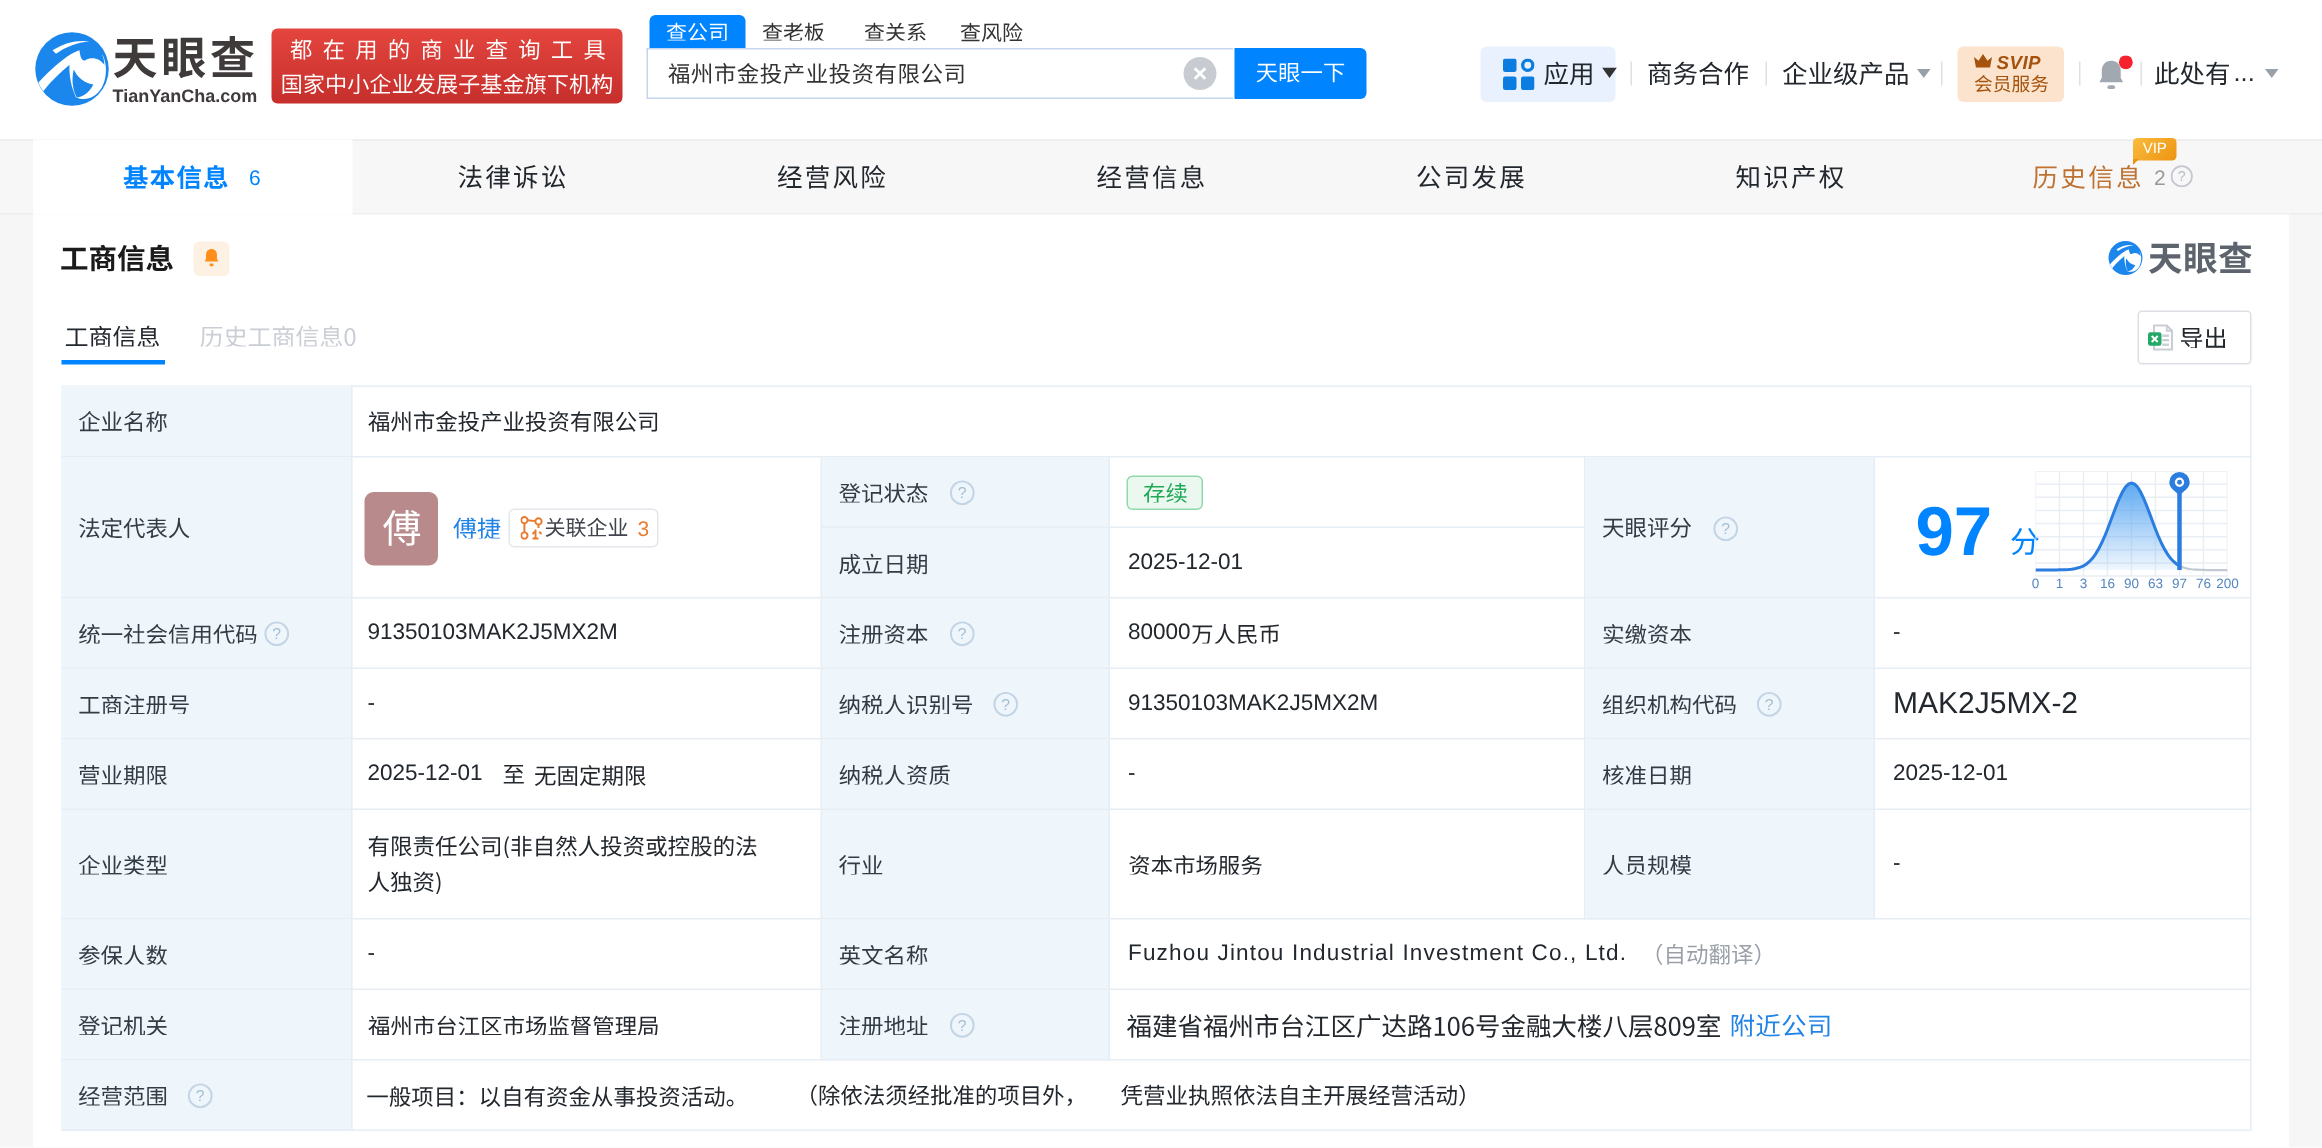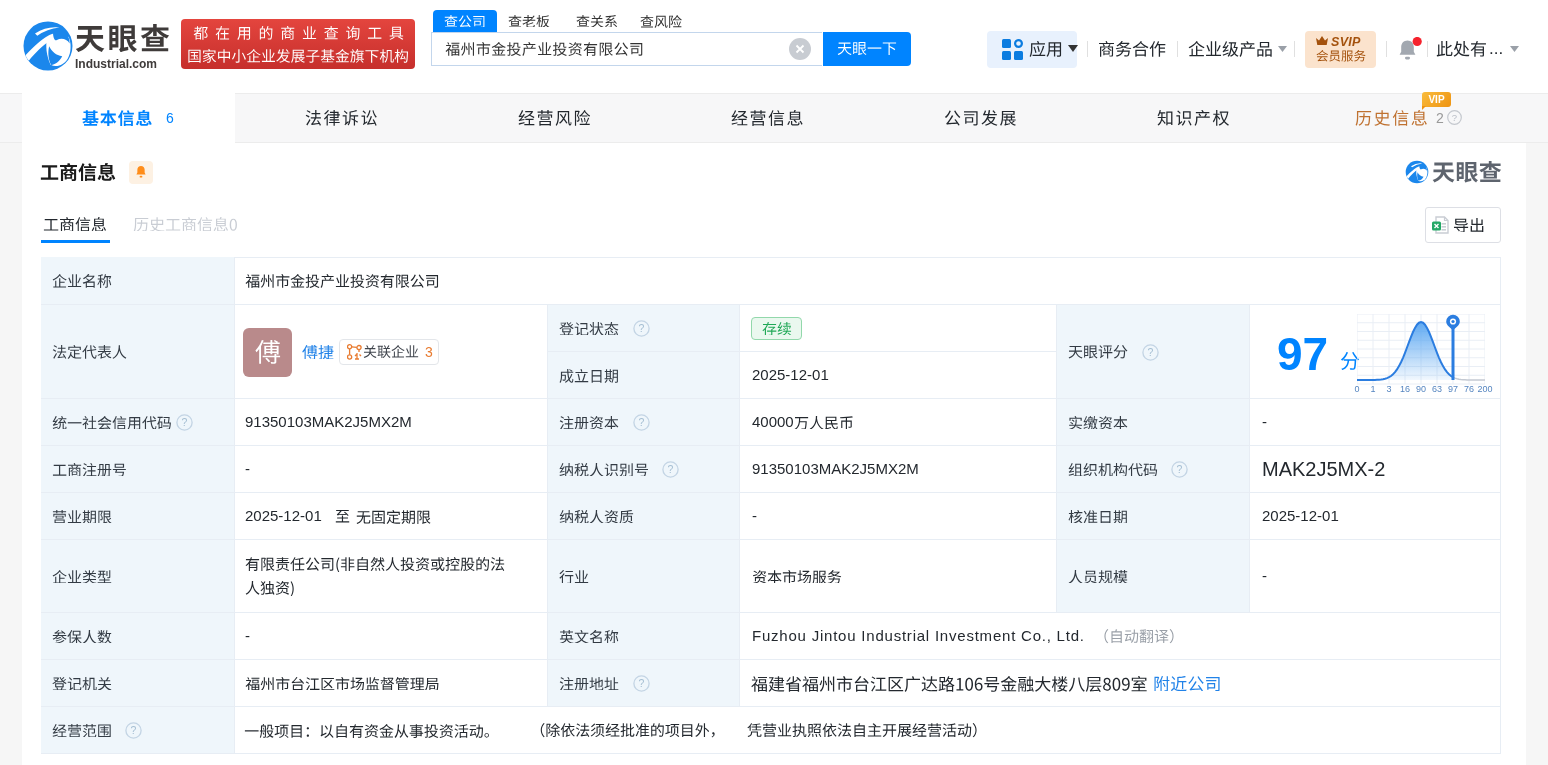--- a/index.html
+++ b/index.html
@@ -212,21 +212,21 @@
 <path d="M 31,13.2 C 35,9.8 41.5,10.3 45.2,14.8 C 46.8,17.3 47.6,20.3 47.6,23.4 C 44.8,19 39.4,17.6 34.9,20.1 C 32.5,21.4 31.2,17 31,13.2 Z" fill="#1b87ec"></path>
 <path d="M 29.2,45 C 26.3,39.8 25.6,32.5 27.2,26.3 C 29.8,31.8 34.2,35.4 40.2,36.3 C 37.8,41.2 33.8,44.5 29.2,45 Z" fill="#1b87ec"></path>
 </svg>
     <div style="position:absolute;left:75.0px;top:23.9px">
       <svg width="97.5" height="28.3" viewBox="0 -850 3250 942" style="display:block" fill="#3f3b3a">
         <use href="#gb5929" x="0"></use>
         <use href="#gb773c" x="1083"></use>
         <use href="#gb67e5" x="2167"></use>
       </svg>
     </div>
-    <div style="position:absolute;top:55.0px;font-size:12px;color:#3f3b3a;font-weight:bold;line-height:18px;white-space:pre;left:75.0px;">Industrial.com</div>
+    <div style="position:absolute;top:55.0px;font-size:12px;color:#3f3b3a;font-weight:bold;line-height:18px;white-space:pre;left:75.0px;">TianYanCha.com</div>
     <div style="position:absolute;left:181px;top:19px;width:234px;height:50px;border-radius:4px;background:linear-gradient(180deg,#e4453e,#c62f2c)"></div>
     <div style="position:absolute;left:193.0px;top:26.0px">
       <svg width="218.0" height="13.9" viewBox="0 -844 14534 929" style="display:block" fill="#fff">
         <use href="#gr90fd" x="0"></use>
         <use href="#gr5728" x="1453"></use>
         <use href="#gr7528" x="2907"></use>
         <use href="#gr7684" x="4360"></use>
         <use href="#gr5546" x="5813"></use>
         <use href="#gr4e1a" x="7267"></use>
         <use href="#gr67e5" x="8720"></use>
@@ -444,21 +444,21 @@
       <use href="#gr606f" x="3282"></use>
     </svg>
   </div>
 <div style="position:absolute;top:107.5px;font-size:14px;color:#999;font-weight:normal;line-height:21px;white-space:pre;left:1436.0px;">2</div>
 <svg style="position:absolute;left:1447px;top:110px" width="15" height="15" viewBox="0 0 15 15">
     <circle cx="7.5" cy="7.5" r="6.8" fill="none" stroke="#c4c8ce" stroke-width="1.2"></circle>
     <text x="7.5" y="10.8" font-size="9.5" fill="#b9bec6" text-anchor="middle" font-family="Liberation Sans">?</text>
   </svg>
 <div style="position:absolute;left:1422px;top:92px;width:29px;height:15px;background:linear-gradient(135deg,#f9bc3d,#ee9311);border-radius:3px 3px 3px 0"></div>
 <div style="position:absolute;left:1422px;top:106px;width:0;height:0;border-left:4px solid #ee9311;border-bottom:4px solid transparent"></div>
-<div style="position:absolute;top:92.0px;font-size:10px;color:#fff;font-weight:bold;line-height:15px;white-space:pre;left:1436.5px;transform:translateX(-50%);">VIP</div>
+<div style="position:absolute;top:92.0px;font-size:10px;color:#fff;font-weight:normal;line-height:15px;white-space:pre;left:1436.5px;transform:translateX(-50%);">VIP</div>
 <div style="position:absolute;left:22px;top:143px;width:1504px;height:622px;background:#fff"></div>
 <div style="position:absolute;left:40.0px;top:163.0px">
     <svg width="76.0" height="18.1" viewBox="0 -860 4000 952" style="display:block" fill="#1b1b1b">
       <use href="#gb5de5" x="0"></use>
       <use href="#gb5546" x="1000"></use>
       <use href="#gb4fe1" x="2000"></use>
       <use href="#gb606f" x="3000"></use>
     </svg>
   </div>
 <div style="position:absolute;left:129px;top:161px;width:24px;height:23px;background:#fdf1e3;border-radius:4px"></div>
@@ -735,21 +735,21 @@
       <use href="#gr6ce8" x="0"></use>
       <use href="#gr518c" x="1000"></use>
       <use href="#gr8d44" x="2000"></use>
       <use href="#gr672c" x="3000"></use>
     </svg>
   </div>
 <svg style="position:absolute;left:633px;top:414.0px" width="17" height="17" viewBox="0 0 17 17">
     <circle cx="8.5" cy="8.5" r="7.6" fill="none" stroke="#c3d4e4" stroke-width="1.3"></circle>
     <text x="8.5" y="12.2" font-size="10.5" fill="#a4bed2" text-anchor="middle" font-family="Liberation Sans">?</text>
   </svg>
-<div style="position:absolute;top:411.2px;font-size:15px;color:#23282e;font-weight:normal;line-height:22.5px;white-space:pre;left:752.0px;">40000</div>
+<div style="position:absolute;top:411.2px;font-size:15px;color:#23282e;font-weight:normal;line-height:22.5px;white-space:pre;left:752.0px;">80000</div>
 <div style="position:absolute;left:794.0px;top:415.6px">
     <svg width="60.0" height="13.8" viewBox="0 -837 4000 922" style="display:block" fill="#23282e">
       <use href="#gr4e07" x="0"></use>
       <use href="#gr4eba" x="1000"></use>
       <use href="#gr6c11" x="2000"></use>
       <use href="#gr5e01" x="3000"></use>
     </svg>
   </div>
 <div style="position:absolute;left:1068.0px;top:415.5px">
     <svg width="60.0" height="13.9" viewBox="0 -847 4000 929" style="display:block" fill="#333b44">

